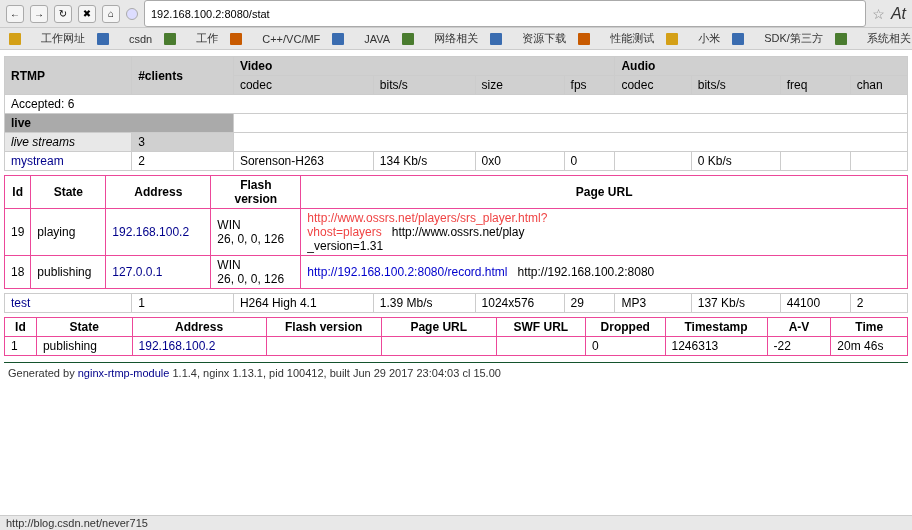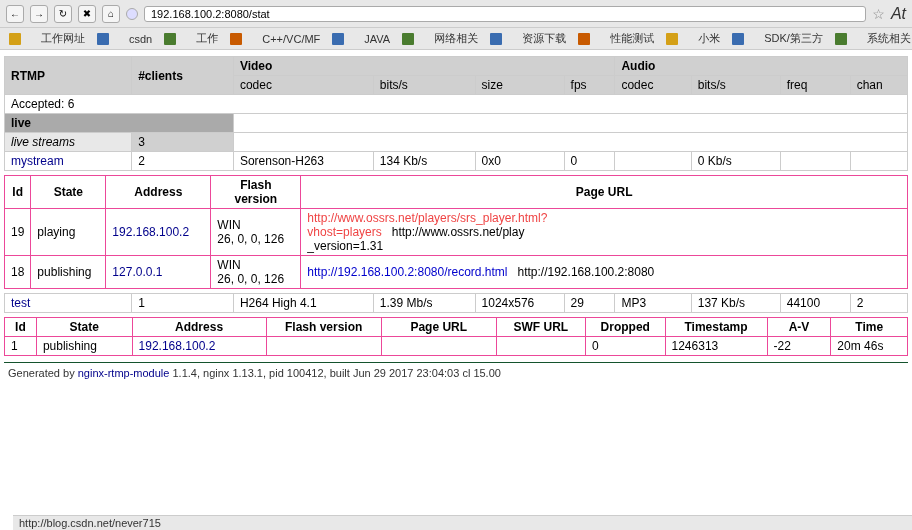--- a/index.html
+++ b/index.html
@@ -31,21 +31,21 @@
       font-size: 10px;
       cursor: pointer;
     }
     .address-bar {
       flex: 1;
       border: 1px solid #aaa;
       border-radius: 3px;
       padding: 1px 6px;
       background: #fff;
       font-size: 11px;
-      height: 16px;
+      height: 27px;
     }
     .star-btn {
       font-size: 14px;
       color: #888;
       cursor: pointer;
     }
     .at-label {
       font-size: 16px;
       font-style: italic;
       color: #333;
@@ -161,21 +161,21 @@
     .footer {
       margin-top: 6px;
       padding: 4px;
       font-size: 11px;
       color: #333;
       border-top: 1px solid #14532d;
     }
     .status-bar {
       position: fixed;
       bottom: 0;
-      left: 13px;
+      left: 0;
       right: 0;
       background: #e8e8e8;
       border-top: 1px solid #ccc;
       padding: 1px 6px;
       font-size: 11px;
       color: #333;
     }
 
     .col-rtmp { width: 100px; }
     .col-clients { width: 80px; margin-top: 28px; }

